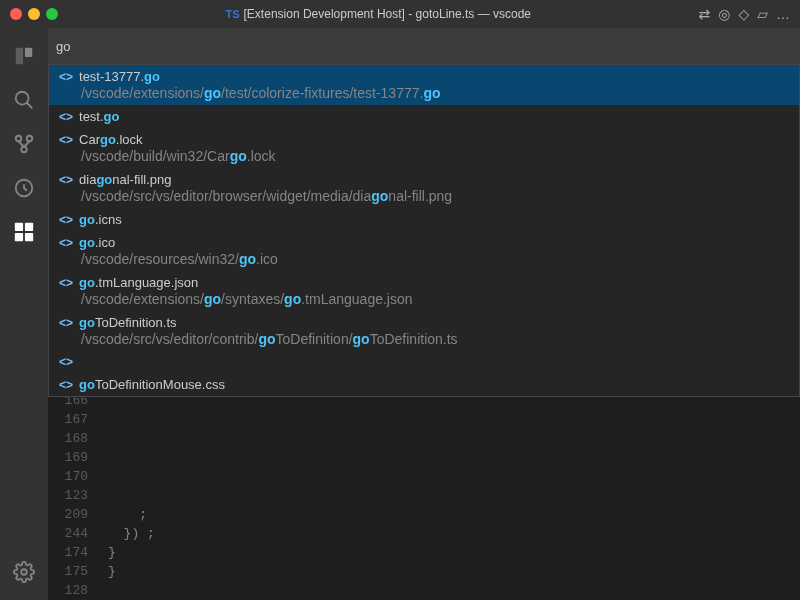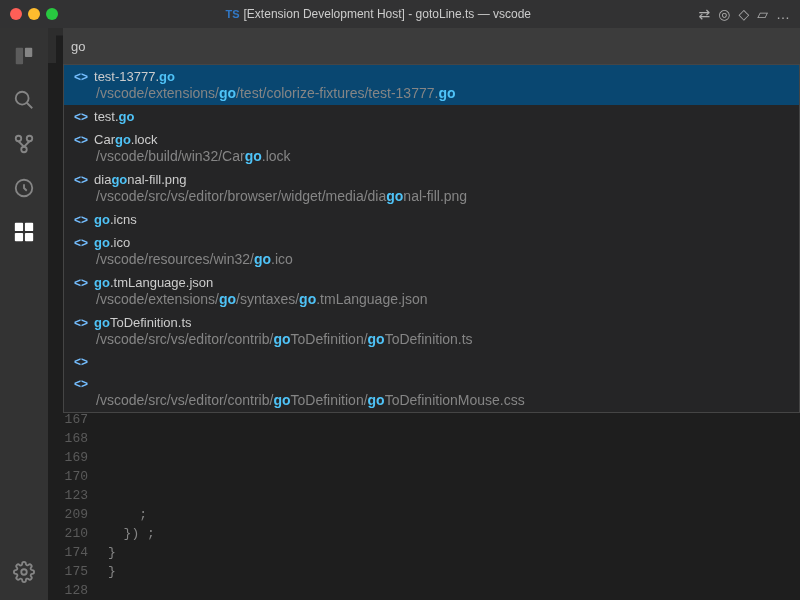--- a/index.html
+++ b/index.html
@@ -132,21 +132,20 @@
       top: 0;
       left: 0;
       right: 0;
       z-index: 100;
       display: flex;
       justify-content: center;
     }
     .command-palette {
       width: 100%;
       background: #d946ef;
-      margin-left: 15px;
     }
     .command-input-row {
       display: flex;
       align-items: center;
       padding: 0 8px;
       height: 36px;
       background: #3c3c3c;
     }
     .command-input {
       flex: 1;
@@ -424,23 +423,21 @@
 
           <div class="dropdown-item">
             <div class="item-name">
               <span class="code-icon">&lt;&gt;</span>
             </div>
           </div>
 
           <div class="dropdown-item">
             <div class="item-name">
               <span class="code-icon">&lt;&gt;</span>
-            </div>
-            <div class="item-path">
-              /vscode/src/vs/editor/contrib/<span class="highlight">go</span>ToDefinition/<span class="highlight">go</span>ToDefinitionMouse.css
+              <span><span class="highlight">go</span>ToDefinitionMouse.css</span>
             </div>
           </div>
 
         </div>
       </div>
     </div>
 
     <div class="editor-content">
       <div class="line-numbers">
         <span class="ln">151</span>
@@ -458,21 +455,21 @@
         <span class="ln">163</span>
         <span class="ln current">164</span>
         <span class="ln">165</span>
         <span class="ln">166</span>
         <span class="ln">167</span>
         <span class="ln">168</span>
         <span class="ln">169</span>
         <span class="ln">170</span>
         <span class="ln">123</span>
         <span class="ln">209</span>
-        <span class="ln">210</span>
+        <span class="ln">244</span>
         <span class="ln">174</span>
         <span class="ln">175</span>
         <span class="ln">128</span>
       </div>
       <div class="code-area">
         <div class="code-line"></div>
         <div class="code-line"></div>
         <div class="code-line"></div>
         <div class="code-line"></div>
         <div class="code-line"></div>

